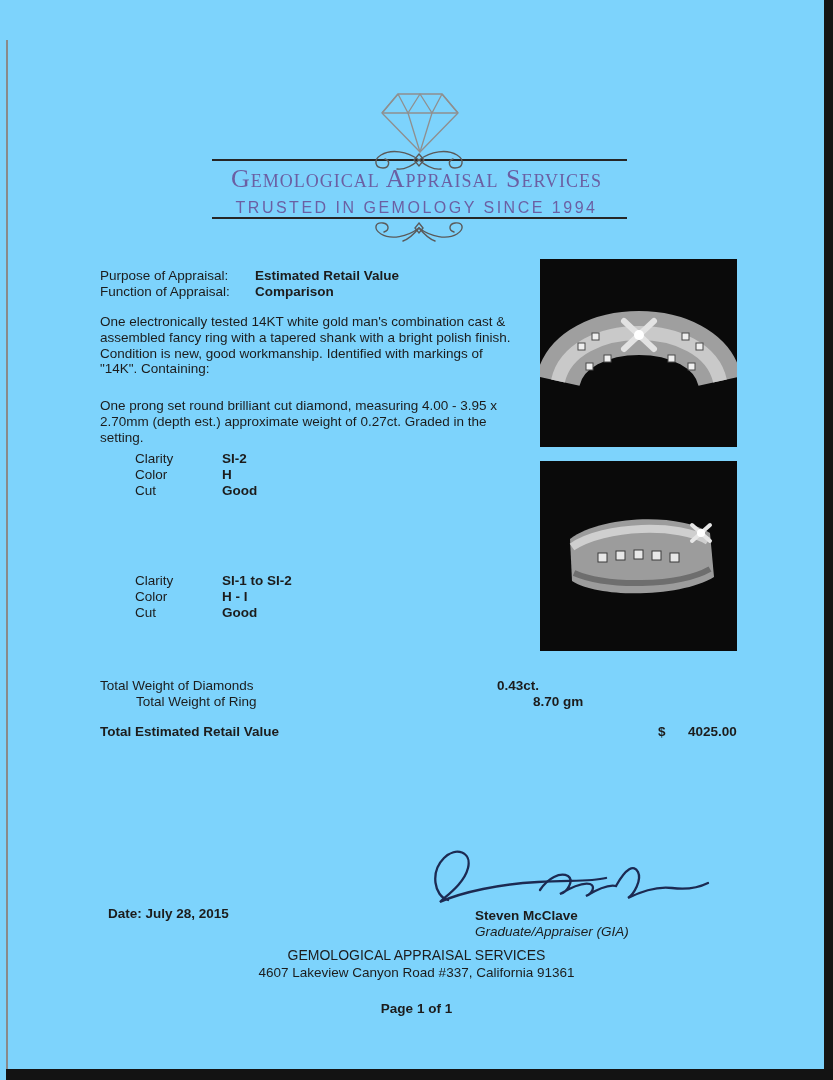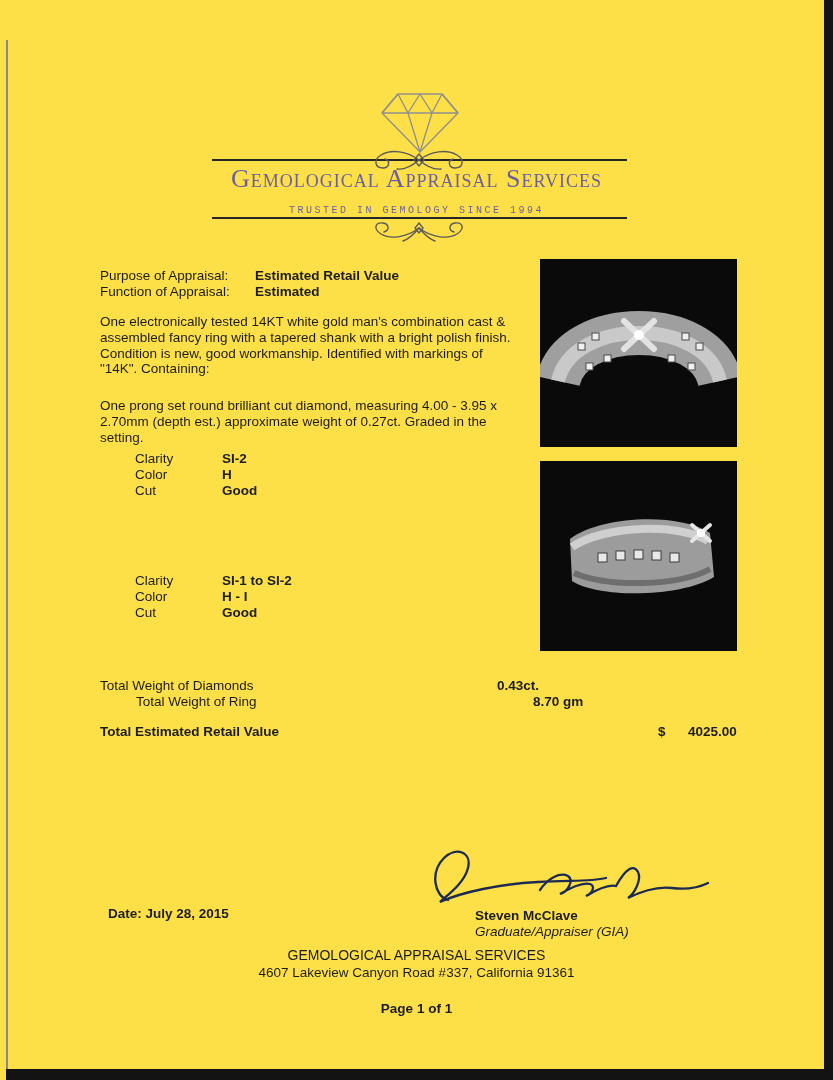--- a/index.html
+++ b/index.html
@@ -1,25 +1,25 @@
 <!DOCTYPE html>
 <html style="--brand: #6b5fa3;"><head>
 <meta charset="utf-8">
 <style>
   html,body{margin:0;padding:0;background:#e9e9e9;}
-  .page{position:relative;width:833px;height:1080px;background:#fde047;
+  .page{position:relative;width:833px;height:1080px;background:#7dd3fc;
         font-family:"Liberation Sans",sans-serif;color:#1c1c1c;overflow:hidden;}
   .abs{position:absolute;}
   .t{font-size:13.5px;line-height:15.8px;}
   .b{font-weight:bold;}
   .i{font-style:italic;}
   .rule{height:2px;background:#262626;}
   .title{font-family:"Liberation Serif",serif;font-variant:small-caps;
          letter-spacing:1px;font-size:26px;color:var(--brand,#6b5fa3);white-space:nowrap;}
-  .tagline{font-family:Liberation Mono, monospace;letter-spacing:2.5px;font-size:10px;
+  .tagline{font-family:Liberation Sans, sans-serif;letter-spacing:2.5px;font-size:16px;
            color:var(--brand,#6b5fa3);white-space:nowrap;}
   .centerline{left:0;right:0;text-align:center;}
   .photo{background:#0a0a0a;}
   .grade-row{width:320px;height:16px;}
   .grade-row .val{position:absolute;left:87px;top:0;font-weight:bold;text-align:center;}
   .tot-row{width:660px;height:16px;}
   .tot-row .val{position:absolute;left:397px;top:0;font-weight:bold;}
   .footer-line{white-space:nowrap;}
 </style>
 </head>
@@ -64,21 +64,21 @@
       <path d="M60,8 C48,17 32,20 22,14 C14,9 16,2 24,3 C30,4 31,10 25,12"></path>
       <path d="M60,8 C72,17 88,20 98,14 C106,9 104,2 96,3 C90,4 89,10 95,12"></path>
       <path d="M60,8 C55,14 50,19 44,21 M60,8 C65,14 70,19 76,21"></path>
     </g>
     <path d="M60,3 L64,8 L60,13 L56,8 Z" fill="none" stroke="#5a5a5a" stroke-width="1.4"></path>
   </svg>
 
   <div class="abs t" style="left:100px;top:268px;">Purpose of Appraisal:</div>
   <div class="abs t b" style="left:255px;top:268px;">Estimated Retail Value</div>
   <div class="abs t" style="left:100px;top:284px;">Function of Appraisal:</div>
-  <div class="abs t b" style="left:255px;top:284px;">Estimated</div>
+  <div class="abs t b" style="left:255px;top:284px;">Comparison</div>
 
   <div class="abs t" style="left:100px;top:314px;width:412px;">One electronically tested 14KT white gold man's combination cast &amp; assembled fancy ring with a tapered shank with a bright polish finish. Condition is new, good workmanship.   Identified with markings of "14K".  Containing:</div>
 
   <div class="abs t" style="left:100px;top:398px;width:412px;">One prong set round brilliant cut diamond, measuring 4.00 - 3.95 x 2.70mm (depth est.) approximate weight of 0.27ct.  Graded in the setting.</div>
 
   <div class="abs t grade-row" style="left:135px;top:451px;">
     <span>Clarity</span>
     <span class="val">SI-2</span>
   </div>
   <div class="abs t grade-row" style="left:135px;top:467px;">

